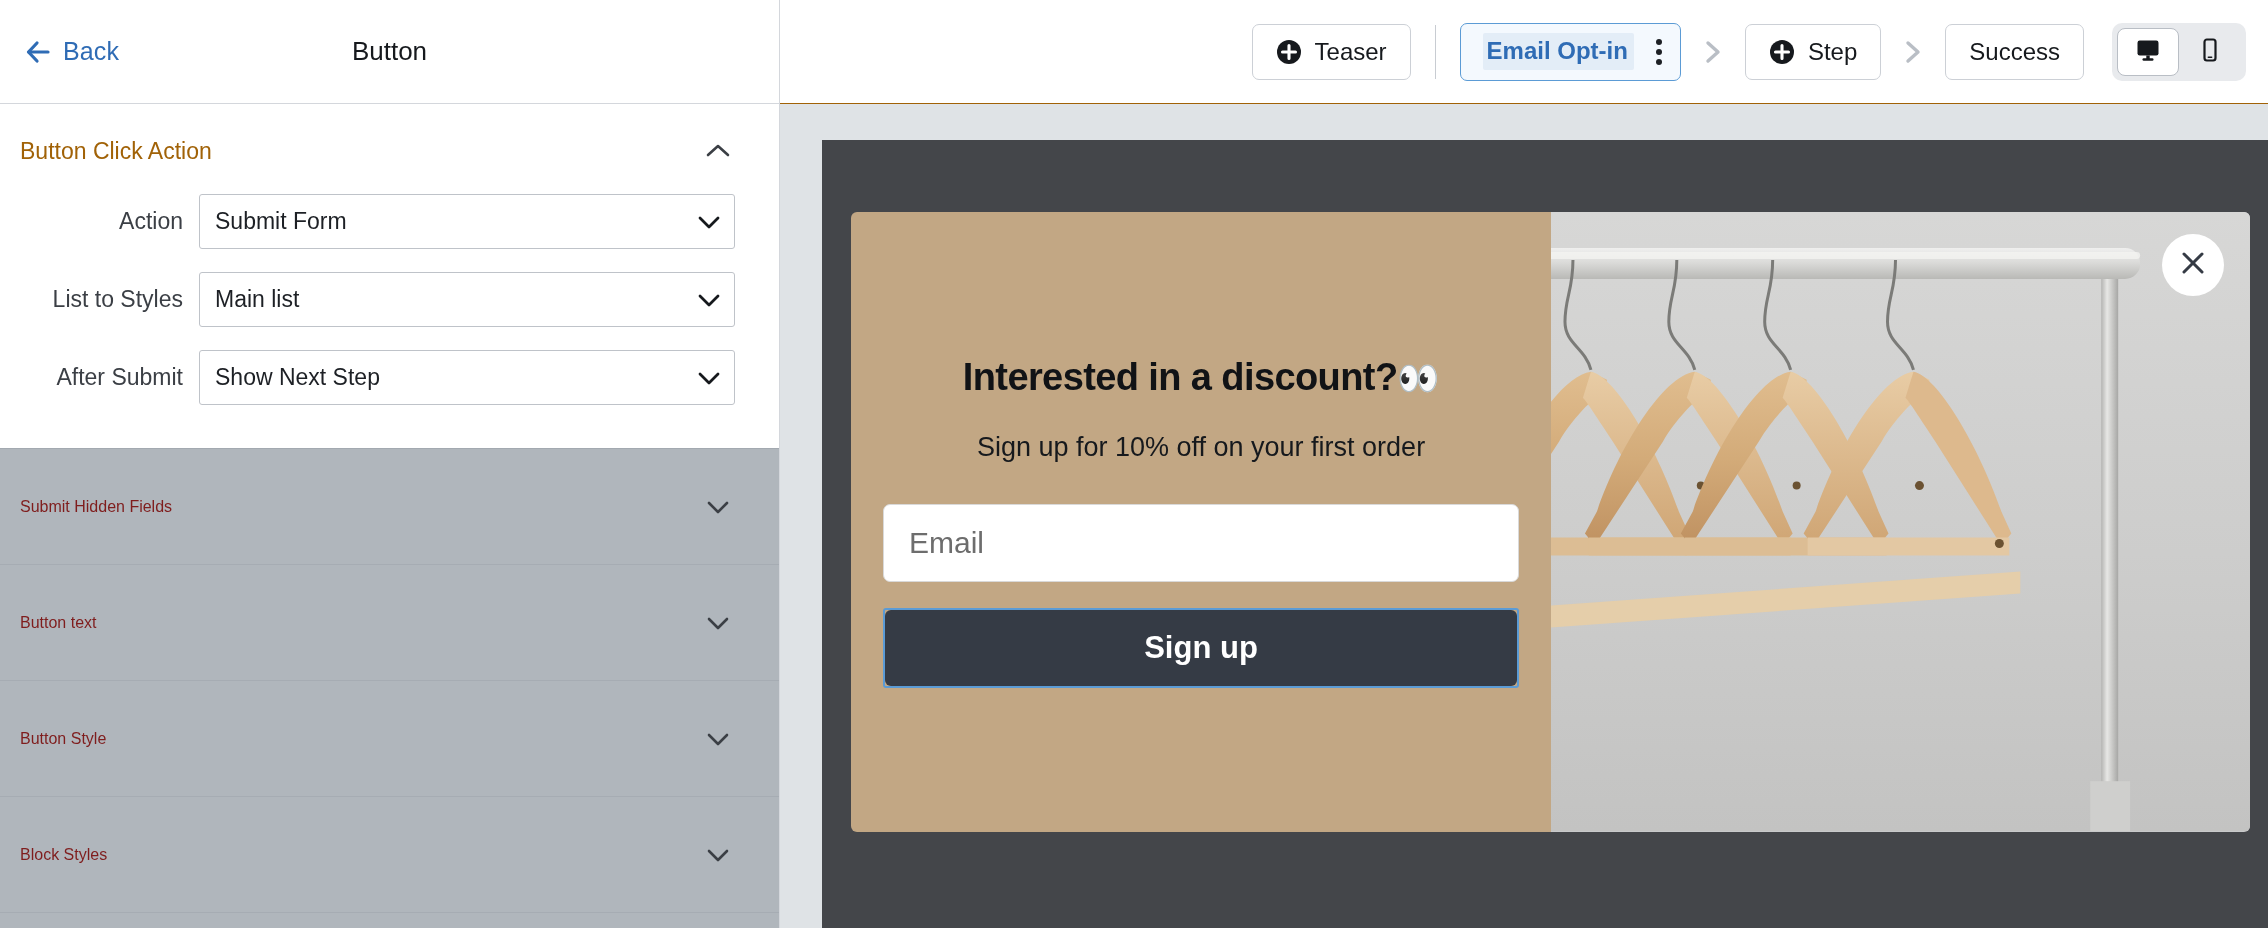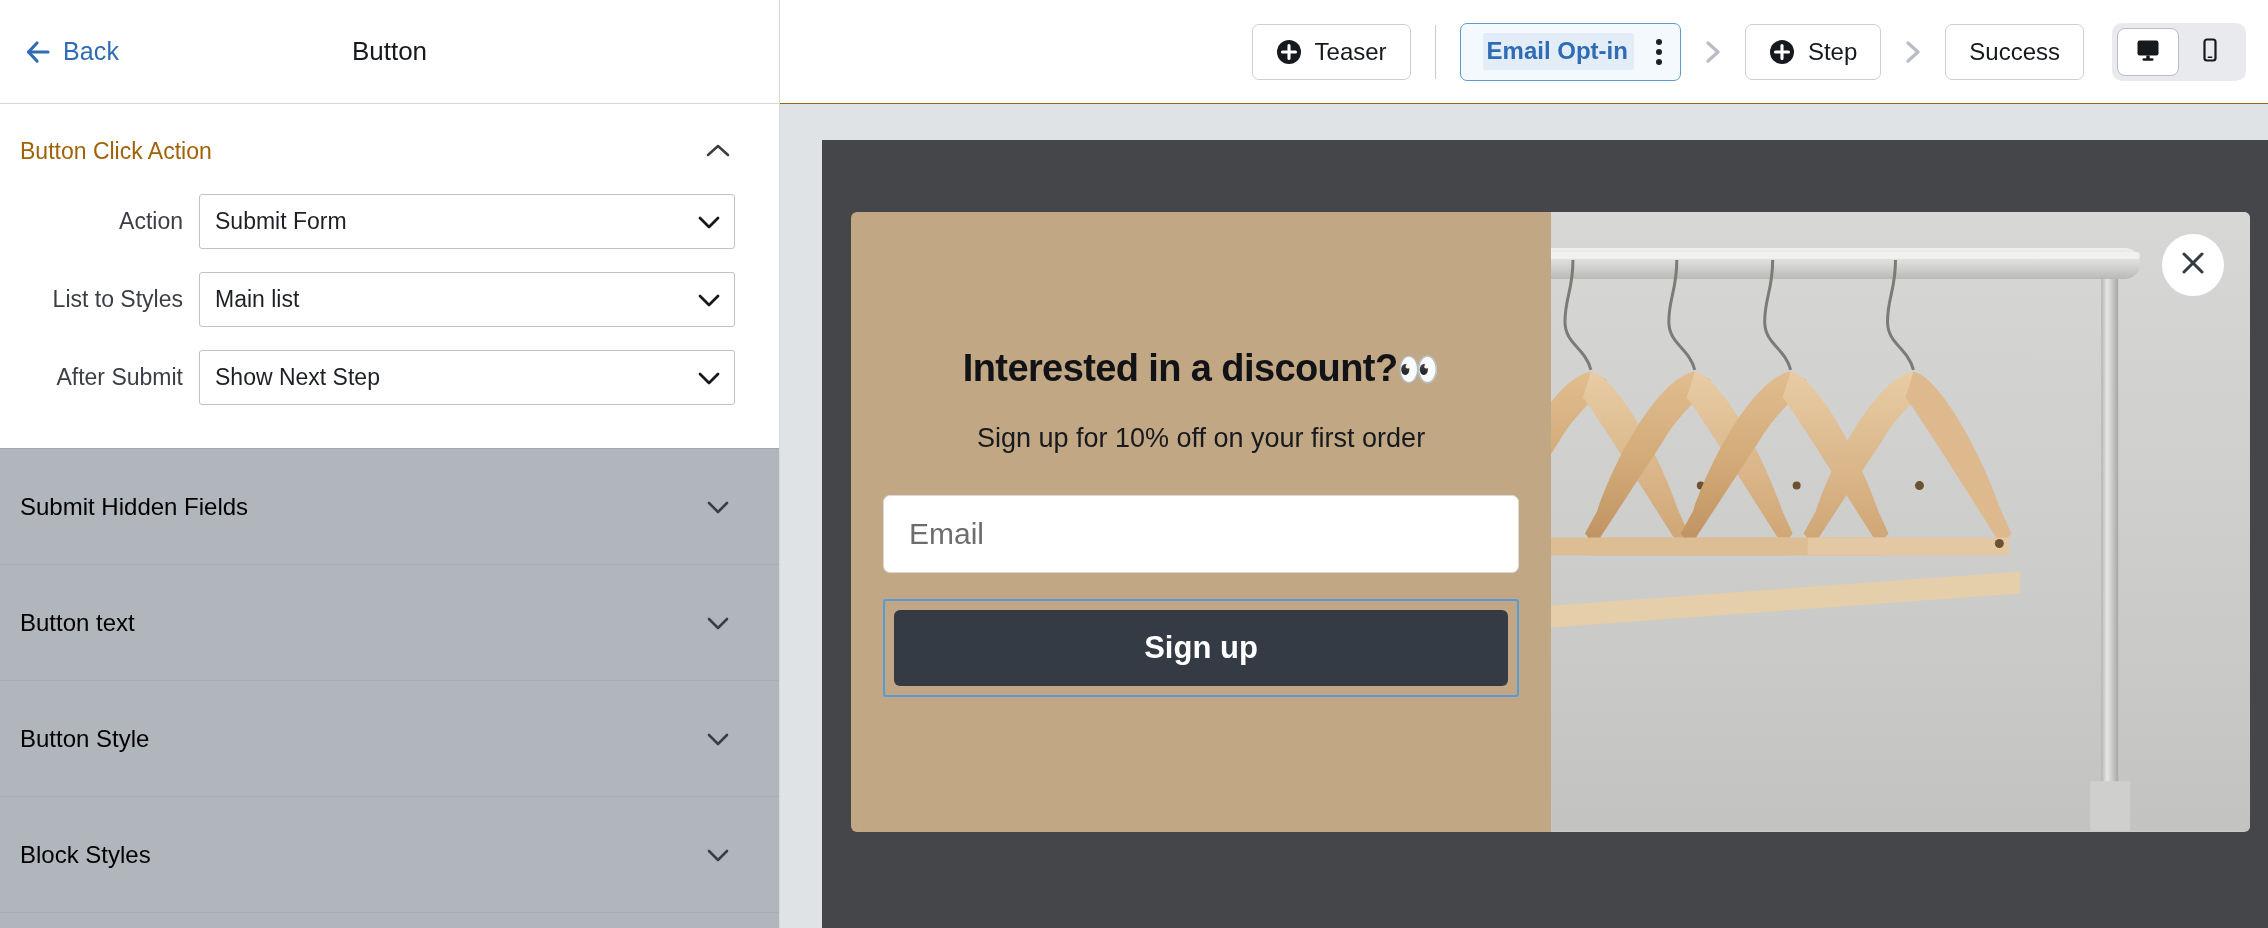--- a/index.html
+++ b/index.html
@@ -129,22 +129,22 @@
   .acc-row {
     height: 116px;
     display: flex;
     align-items: center;
     justify-content: space-between;
     padding: 0 44px 0 20px;
     border-bottom: 1px solid #a6acb3;
     cursor: pointer;
   }
   .acc-title {
-    font-size: 24px;
-    color: #000000;
+    font-size: 16px;
+    color: #7f1d1d;
   }
 
   
   .right {
     flex: 1;
     height: 928px;
     display: flex;
     flex-direction: column;
     background: #ffffff;
     min-width: 0;
@@ -320,21 +320,21 @@
     margin-bottom: 26px;
     cursor: text;
   }
   .email-placeholder {
     font-size: 30px;
     color: #6d6d6d;
   }
 
   .signup-wrap {
     border: 2px solid #5b9bd5;
-    padding: 9px;
+    padding: 0;
     border-radius: 3px;
   }
   .signup-btn {
     height: 76px;
     background: #353b45;
     border-radius: 6px;
     display: flex;
     align-items: center;
     justify-content: center;
     cursor: pointer;

